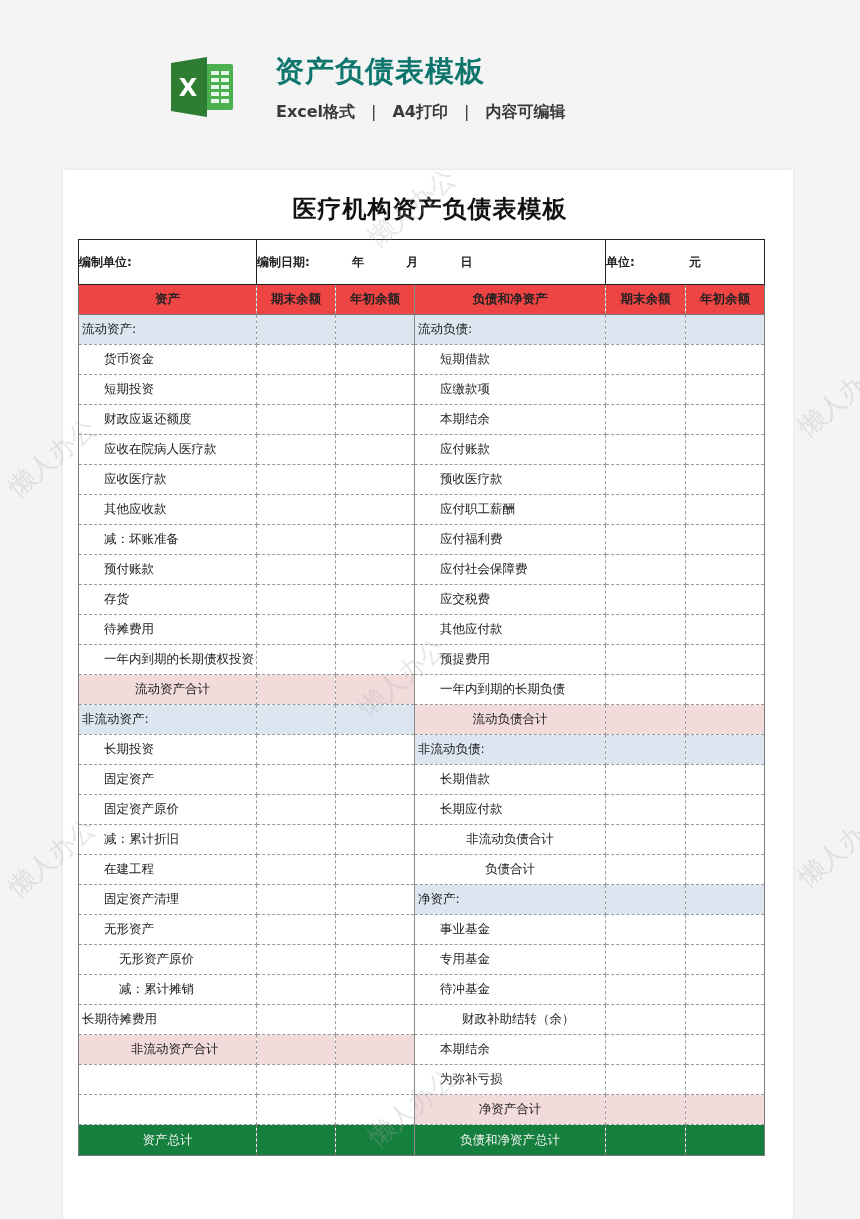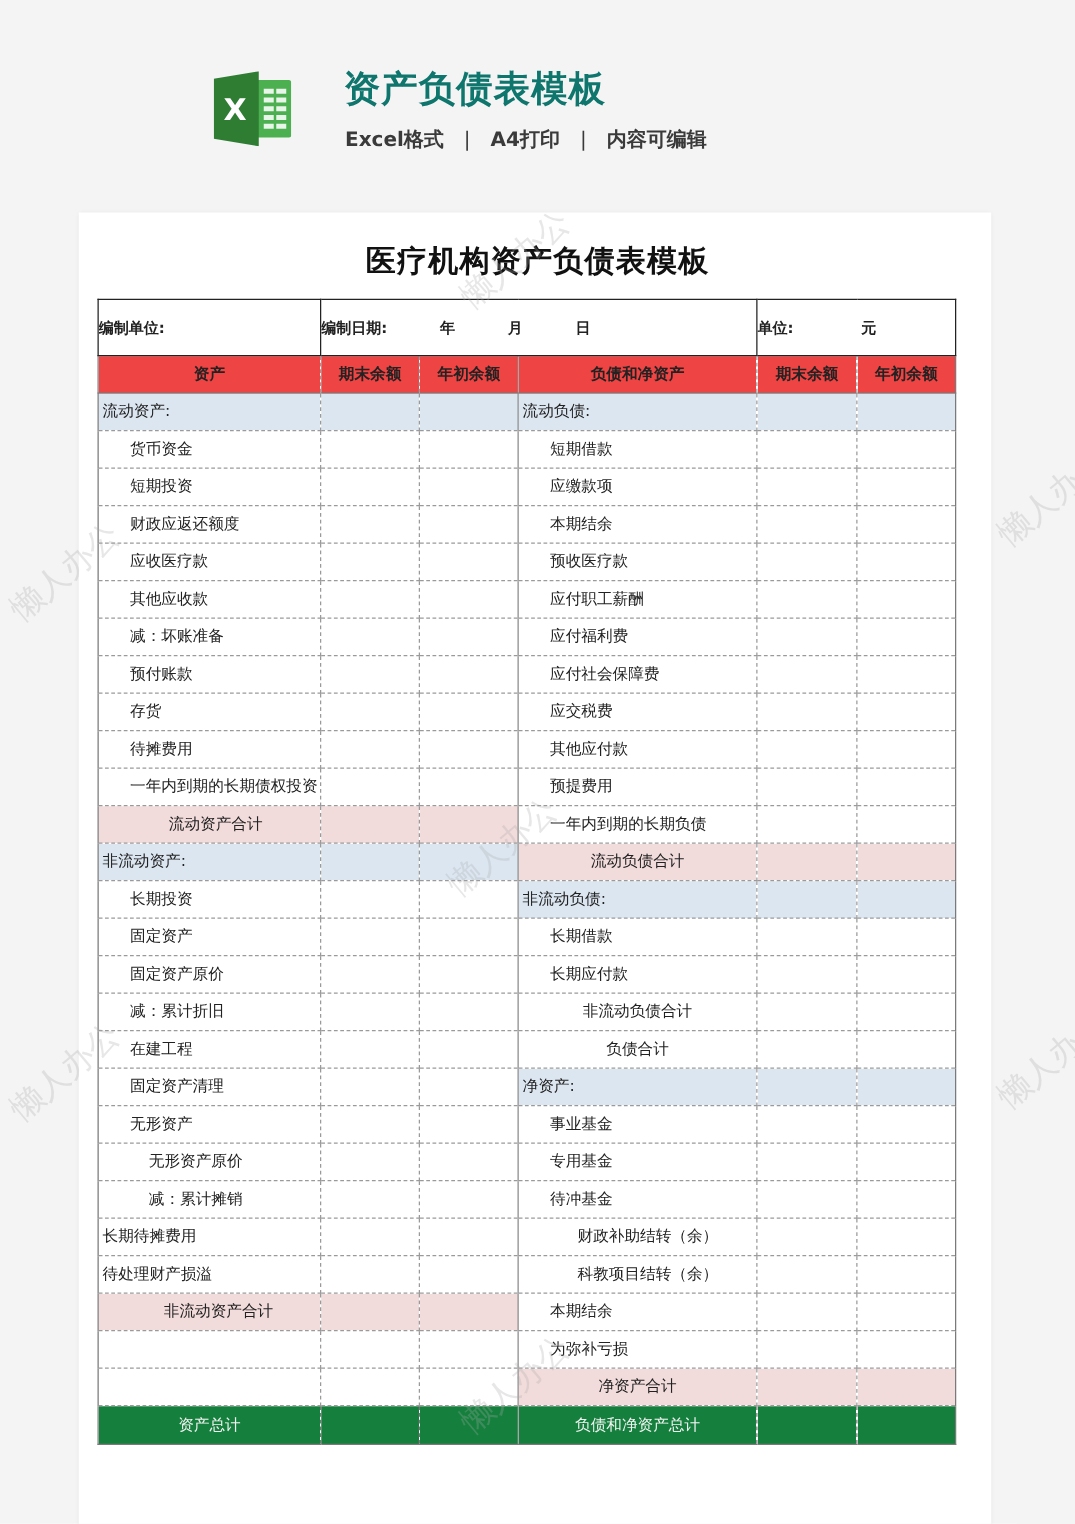--- a/index.html
+++ b/index.html
@@ -161,20 +161,28 @@
       </tr>
       <tr>
         <td class="col-first i1">财政应返还额度</td>
         <td class=""></td>
         <td class="mid "></td>
         <td class="i1">本期结余</td>
         <td class=""></td>
         <td class="col-last "></td>
       </tr>
       <tr>
+        <td class="col-first i1">应收在院病人医疗款</td>
+        <td class=""></td>
+        <td class="mid "></td>
+        <td class="i1">应付账款</td>
+        <td class=""></td>
+        <td class="col-last "></td>
+      </tr>
+      <tr>
         <td class="col-first i1">应收医疗款</td>
         <td class=""></td>
         <td class="mid "></td>
         <td class="i1">预收医疗款</td>
         <td class=""></td>
         <td class="col-last "></td>
       </tr>
       <tr>
         <td class="col-first i1">其他应收款</td>
         <td class=""></td>
@@ -309,28 +317,20 @@
         <td class="mid "></td>
         <td class="i1">待冲基金</td>
         <td class=""></td>
         <td class="col-last "></td>
       </tr>
       <tr>
         <td class="col-first i0">长期待摊费用</td>
         <td class=""></td>
         <td class="mid "></td>
         <td class="i4">财政补助结转（余）</td>
-        <td class=""></td>
-        <td class="col-last "></td>
-      </tr>
-      <tr>
-        <td class="col-first i0">待处理财产损溢</td>
-        <td class=""></td>
-        <td class="mid "></td>
-        <td class="i4">科教项目结转（余）</td>
         <td class=""></td>
         <td class="col-last "></td>
       </tr>
       <tr>
         <td class="col-first pink i3">非流动资产合计</td>
         <td class="pink"></td>
         <td class="mid pink"></td>
         <td class="i1">本期结余</td>
         <td class=""></td>
         <td class="col-last "></td>

